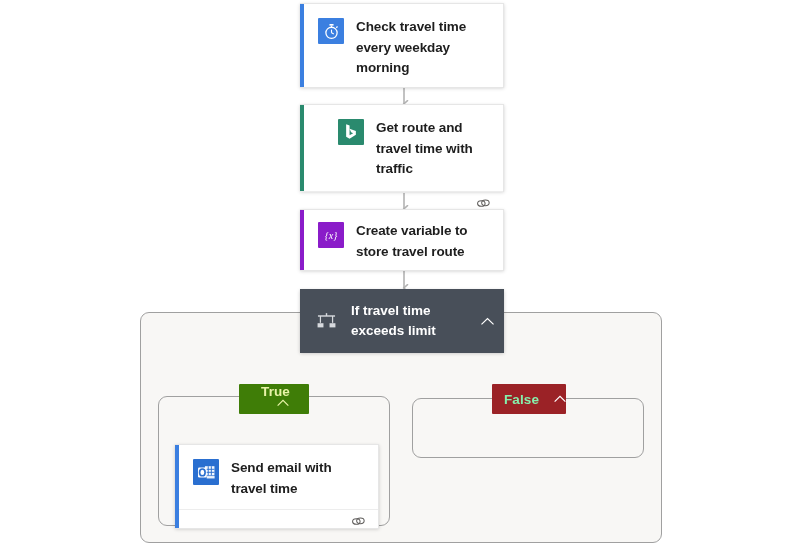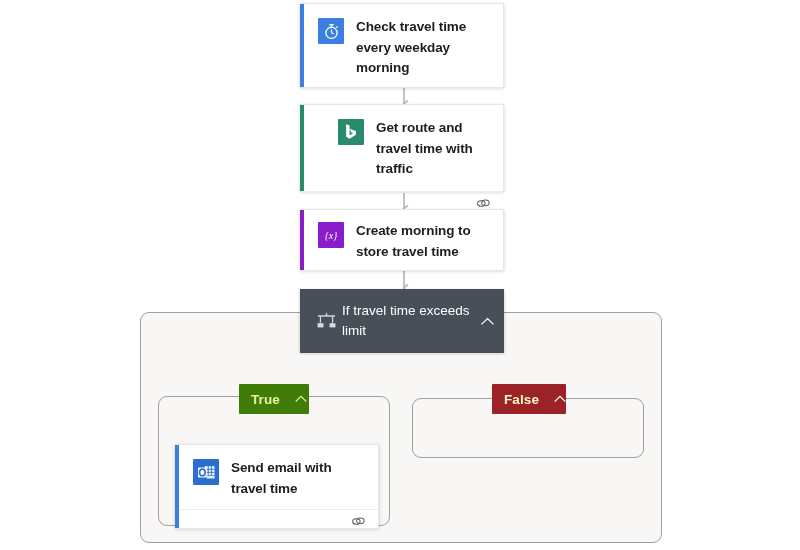--- a/index.html
+++ b/index.html
@@ -68,23 +68,23 @@
     position: absolute;
     background: #484f59;
     box-shadow: 0 1.2px 3.6px rgba(0,0,0,0.22), 0 0.3px 0.9px rgba(0,0,0,0.12);
     display: flex;
     align-items: center;
     box-sizing: border-box;
     padding: 0 8px 0 14px;
   }
   .cond .cicon { flex: 0 0 24px; width: 24px; height: 24px; display:flex; align-items:center; justify-content:center;}
   .cond .ctitle {
-    margin-left: 4px;
+    margin-left: 13px;
     font-size: 13.5px;
-    font-weight: normal;
+    font-weight: bold;
     color: #ffffff;
     line-height: 20px;
     flex: 1 1 auto;
   }
   .cond .chev { flex: 0 0 18px; display:flex; align-items:center; justify-content:center; }
 
   
   .scope {
     position: absolute;
     background: #f8f7f5;
@@ -112,21 +112,21 @@
   }
   .pill .plabel {
     font-size: 13.5px;
     font-weight: bold;
     letter-spacing: 0.1px;
   }
   .pill .pchev { margin-left: 14px; display:flex; align-items:center; }
   .pill-true  { background: #3f7d07; }
   .pill-true .plabel { color: #e8f3a8; }
   .pill-false { background: #9b2226; }
-  .pill-false .plabel { color: #fef9c3; }
+  .pill-false .plabel { color: #86efac; }
 </style>
 </head>
 <body>
 
 <div id="canvas">
 
   <svg class="wires" viewBox="0 0 800 550">
     <defs>
       <marker id="arrowhead" markerWidth="9" markerHeight="9" refX="4.5" refY="7.4" orient="auto" markerUnits="userSpaceOnUse">
         <path d="M0.7,3.4 L4.5,7.6 L8.3,3.4" fill="none" stroke="#b3b3b3" stroke-width="1.6"></path>
@@ -197,21 +197,21 @@
   </div>
 
   <div class="card" style="left:300px; top:209px; width:204px; height:62px;">
     <div class="accent" style="background:#8a1cc9;"></div>
     <div class="head" style="padding-top:11px; padding-bottom:11px;">
       <div class="icon-box" style="background:#8a1cc9;">
         <svg width="22" height="15" viewBox="0 0 26 16" aria-hidden="true">
           <text x="13" y="12.2" font-family="'Liberation Serif', serif" font-style="italic" font-size="12" fill="#ffffff" text-anchor="middle">{x}</text>
         </svg>
       </div>
-      <div class="title">Create morning to store travel time</div>
+      <div class="title">Create variable to store travel route</div>
     </div>
   </div>
 
   <div class="cond" style="left:300px; top:289px; width:204px; height:64px;">
     <div class="cicon">
       <svg width="21" height="19" viewBox="0 0 22 20" aria-hidden="true">
         <line x1="2" y1="4.2" x2="20" y2="4.2" stroke="#d7dade" stroke-width="1.5"></line>
         <line x1="11" y1="1.2" x2="11" y2="4.2" stroke="#d7dade" stroke-width="1.5"></line>
         <line x1="4.6" y1="4.2" x2="4.6" y2="11.4" stroke="#d7dade" stroke-width="1.3"></line>
         <line x1="17.4" y1="4.2" x2="17.4" y2="11.4" stroke="#d7dade" stroke-width="1.3"></line>
@@ -220,21 +220,21 @@
       </svg>
     </div>
     <div class="ctitle">If travel time exceeds limit</div>
     <div class="chev">
       <svg width="15" height="9" viewBox="0 0 16 10" aria-hidden="true">
         <path d="M1.3,8.2 L8,1.8 L14.7,8.2" fill="none" stroke="#ffffff" stroke-width="1.4"></path>
       </svg>
     </div>
   </div>
 
-  <div class="pill pill-true" style="left:239px; top:384px; width:70px;">
+  <div class="pill pill-true" style="left:239px; top:384px; width:70px;flex-direction:column;">
     <span class="plabel">True</span>
     <span class="pchev">
       <svg width="14" height="8" viewBox="0 0 16 10" aria-hidden="true">
         <path d="M1.3,8.2 L8,1.8 L14.7,8.2" fill="none" stroke="#e8f3a8" stroke-width="1.5"></path>
       </svg>
     </span>
   </div>
 
   <div class="pill pill-false" style="left:492px; top:384px; width:74px;">
     <span class="plabel">False</span>

